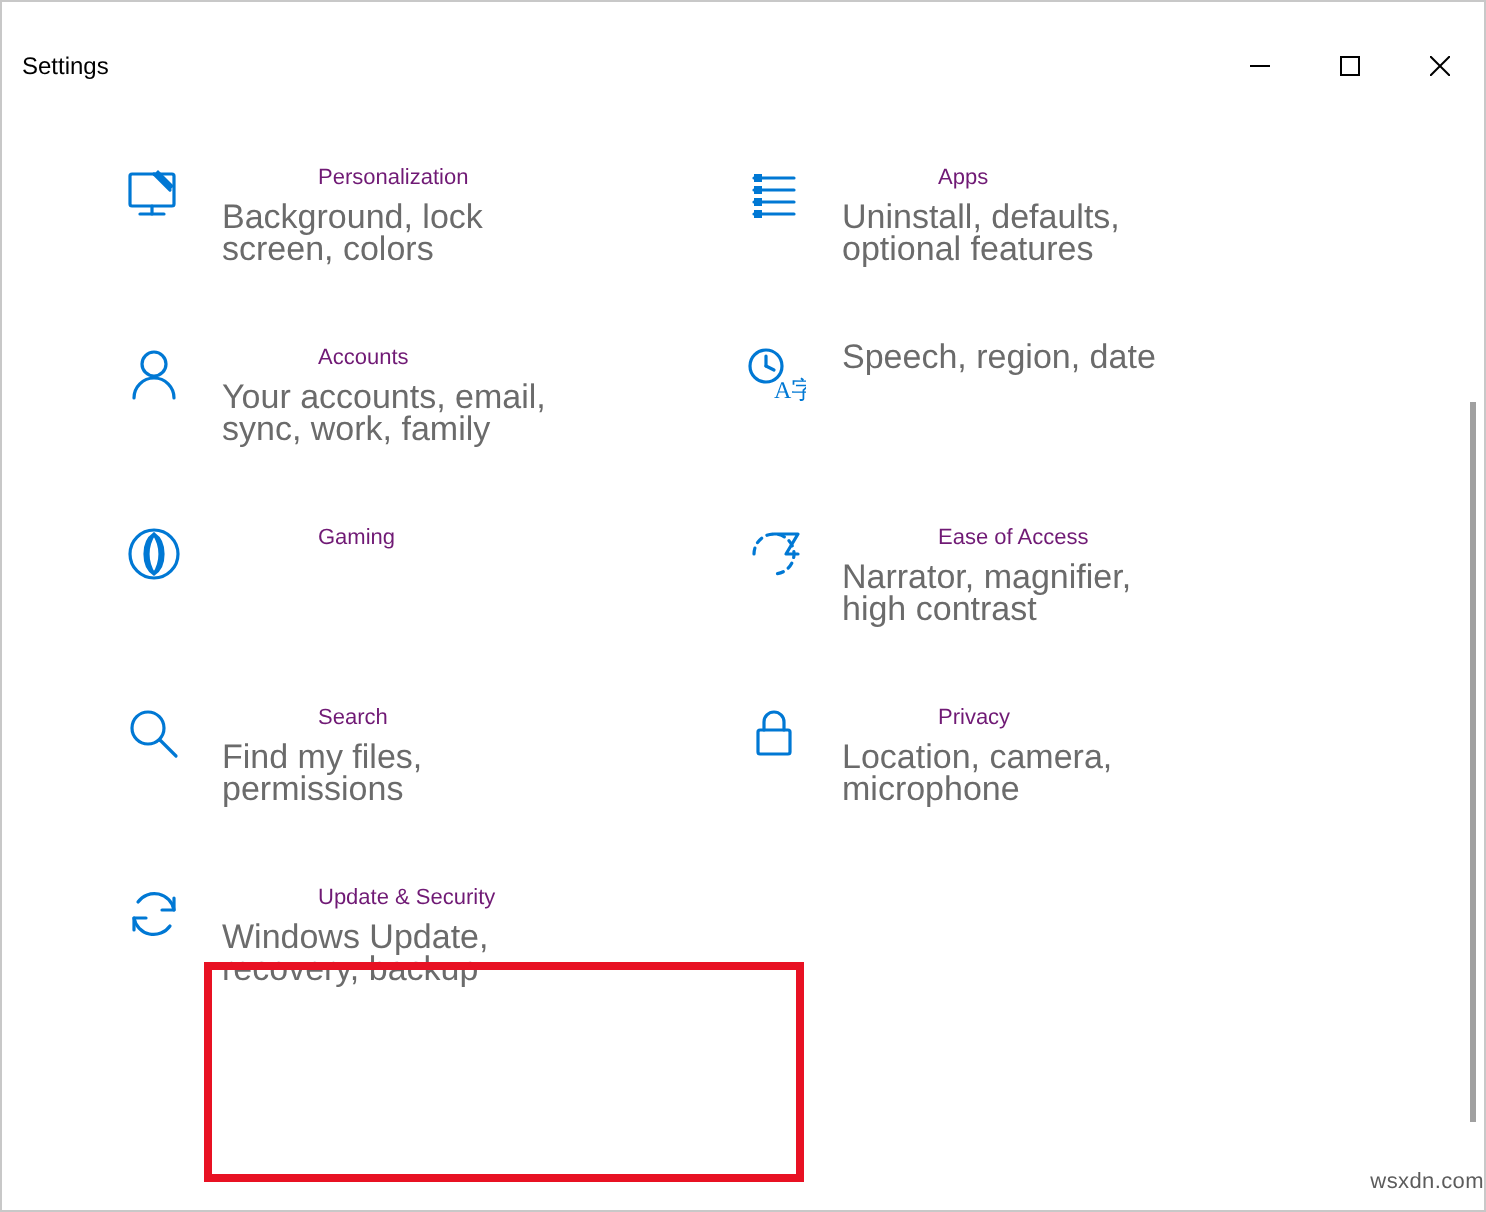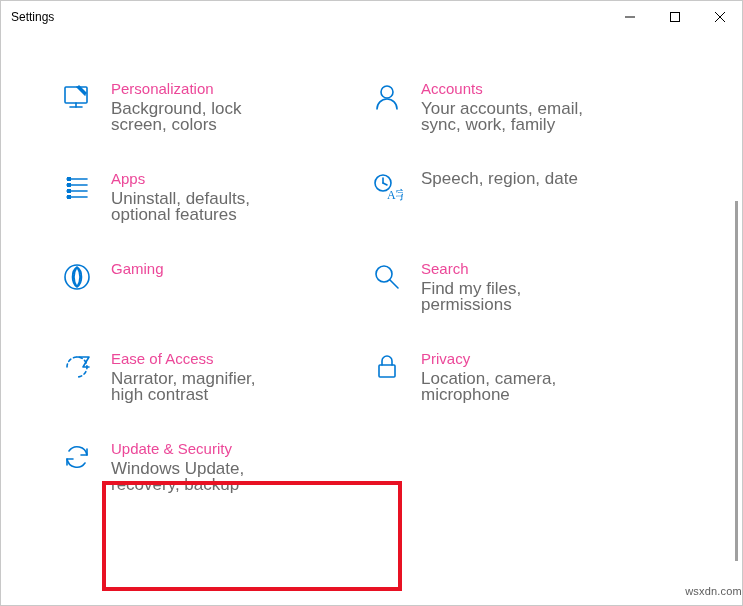--- a/index.html
+++ b/index.html
@@ -19,20 +19,21 @@
     border: 1px solid #c8c8c8;
     background: #fff;
   }
   .titlebar {
     height: 32px;
     display: flex;
     align-items: center;
     font-size: 12px;
     padding-left: 10px;
     box-sizing: border-box;
+    margin-top: 16px;
   }
   .titlebar .title {
     flex: 1;
   }
   .winctl {
     width: 45px;
     height: 32px;
     display: flex;
     align-items: center;
     justify-content: center;
@@ -76,23 +77,24 @@
     stroke: #0078d4;
     fill: none;
     stroke-width: 1.6;
     stroke-linecap: round;
     stroke-linejoin: round;
   }
   .tile .txt {
     flex: 1;
   }
   .tile .ttitle {
-    font-size: 15px;
-    color: #ec4899;
+    font-size: 11px;
+    color: #701a75;
     line-height: 20px;
+    margin-left: 48px;
   }
   .tile .tdesc {
     font-size: 17px;
     color: #6b6b6b;
     line-height: 16px;
     margin-top: 2px;
     max-width: 180px;
   }
   .highlight {
     position: absolute;
@@ -156,33 +158,20 @@
               <rect x="4" y="6" width="22" height="16" rx="1"></rect>
               <line x1="9" y1="26" x2="21" y2="26"></line>
               <line x1="15" y1="22" x2="15" y2="26"></line>
               <path d="M18 4 L26 12 L24 14 L16 6 Z" fill="#0078d4" stroke="none"></path>
               <path d="M16 6 L24 14"></path>
             </svg>
         </span>
         <div class="txt">
           <div class="ttitle">Personalization</div>
           <div class="tdesc">Background, lock screen, colors</div>
-        </div>
-      </div>
-
-      <div class="tile">
-        <span class="icon">
-          <svg viewBox="0 0 32 32">
-              <circle cx="16" cy="11" r="6"></circle>
-              <path d="M6 28 A10 10 0 0 1 26 28"></path>
-            </svg>
-        </span>
-        <div class="txt">
-          <div class="ttitle">Accounts</div>
-          <div class="tdesc">Your accounts, email, sync, work, family</div>
         </div>
       </div>
 
       <div class="tile">
         <span class="icon">
           <svg viewBox="0 0 32 32">
               <line x1="6" y1="8" x2="26" y2="8"></line>
               <line x1="6" y1="14" x2="26" y2="14"></line>
               <line x1="6" y1="20" x2="26" y2="20"></line>
               <line x1="6" y1="26" x2="26" y2="26"></line>
@@ -194,20 +183,33 @@
         </span>
         <div class="txt">
           <div class="ttitle">Apps</div>
           <div class="tdesc">Uninstall, defaults, optional features</div>
         </div>
       </div>
 
       <div class="tile">
         <span class="icon">
           <svg viewBox="0 0 32 32">
+              <circle cx="16" cy="11" r="6"></circle>
+              <path d="M6 28 A10 10 0 0 1 26 28"></path>
+            </svg>
+        </span>
+        <div class="txt">
+          <div class="ttitle">Accounts</div>
+          <div class="tdesc">Your accounts, email, sync, work, family</div>
+        </div>
+      </div>
+
+      <div class="tile">
+        <span class="icon">
+          <svg viewBox="0 0 32 32">
               <circle cx="12" cy="12" r="8"></circle>
               <line x1="12" y1="7" x2="12" y2="12"></line>
               <line x1="12" y1="12" x2="16" y2="14"></line>
               <text x="16" y="28" font-size="12" fill="#0078d4" stroke="none" font-family="Segoe UI">A字</text>
             </svg>
         </span>
         <div class="txt">
           <div class="tdesc">Speech, region, date</div>
         </div>
       </div>
@@ -220,40 +222,40 @@
             </svg>
         </span>
         <div class="txt">
           <div class="ttitle">Gaming</div>
         </div>
       </div>
 
       <div class="tile">
         <span class="icon">
           <svg viewBox="0 0 32 32">
+              <path d="M6 16 A10 10 0 1 1 16 26" stroke-dasharray="3 3"></path>
+              <path d="M16 6 L28 6 L22 16 L28 16"></path>
+            </svg>
+        </span>
+        <div class="txt">
+          <div class="ttitle">Ease of Access</div>
+          <div class="tdesc">Narrator, magnifier, high contrast</div>
+        </div>
+      </div>
+
+      <div class="tile">
+        <span class="icon">
+          <svg viewBox="0 0 32 32">
               <circle cx="13" cy="13" r="8"></circle>
               <line x1="19" y1="19" x2="27" y2="27"></line>
             </svg>
         </span>
         <div class="txt">
           <div class="ttitle">Search</div>
           <div class="tdesc">Find my files, permissions</div>
-        </div>
-      </div>
-
-      <div class="tile">
-        <span class="icon">
-          <svg viewBox="0 0 32 32">
-              <path d="M6 16 A10 10 0 1 1 16 26" stroke-dasharray="3 3"></path>
-              <path d="M16 6 L28 6 L22 16 L28 16"></path>
-            </svg>
-        </span>
-        <div class="txt">
-          <div class="ttitle">Ease of Access</div>
-          <div class="tdesc">Narrator, magnifier, high contrast</div>
         </div>
       </div>
 
       <div class="tile">
         <span class="icon">
           <svg viewBox="0 0 32 32">
               <rect x="8" y="14" width="16" height="12" rx="1"></rect>
               <path d="M11 14 V10 a5 5 0 0 1 10 0 V14"></path>
             </svg>
         </span>

